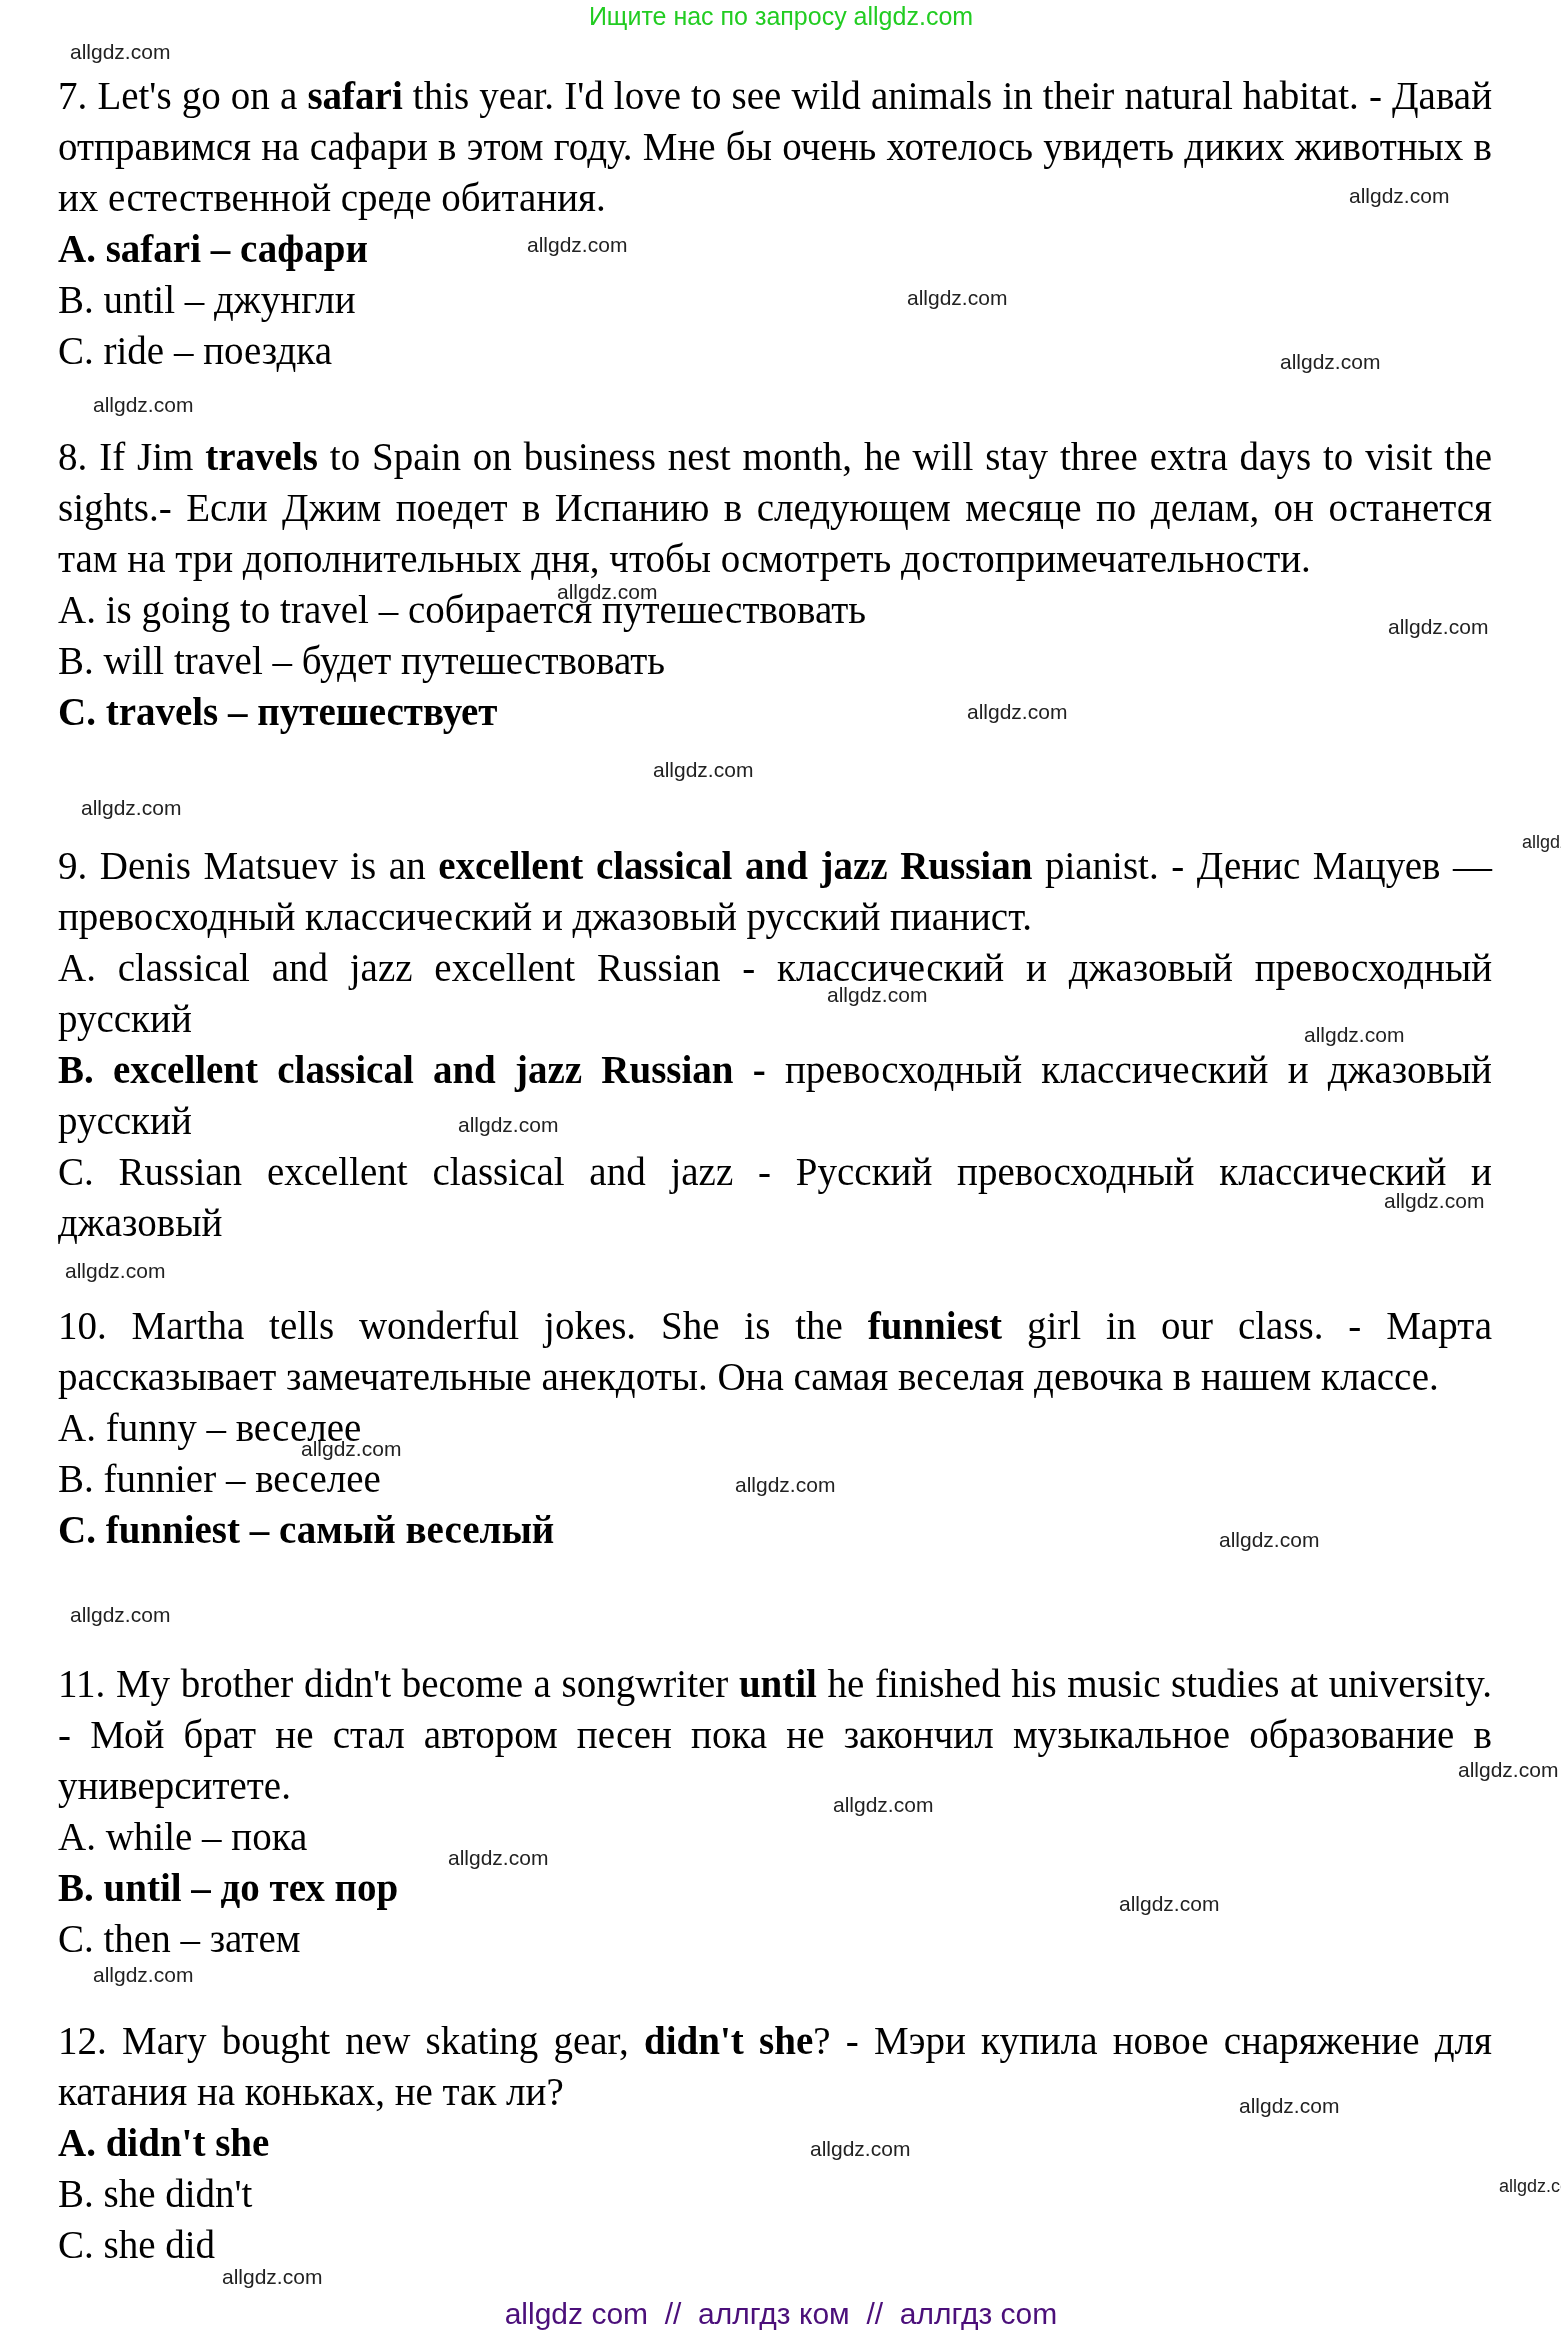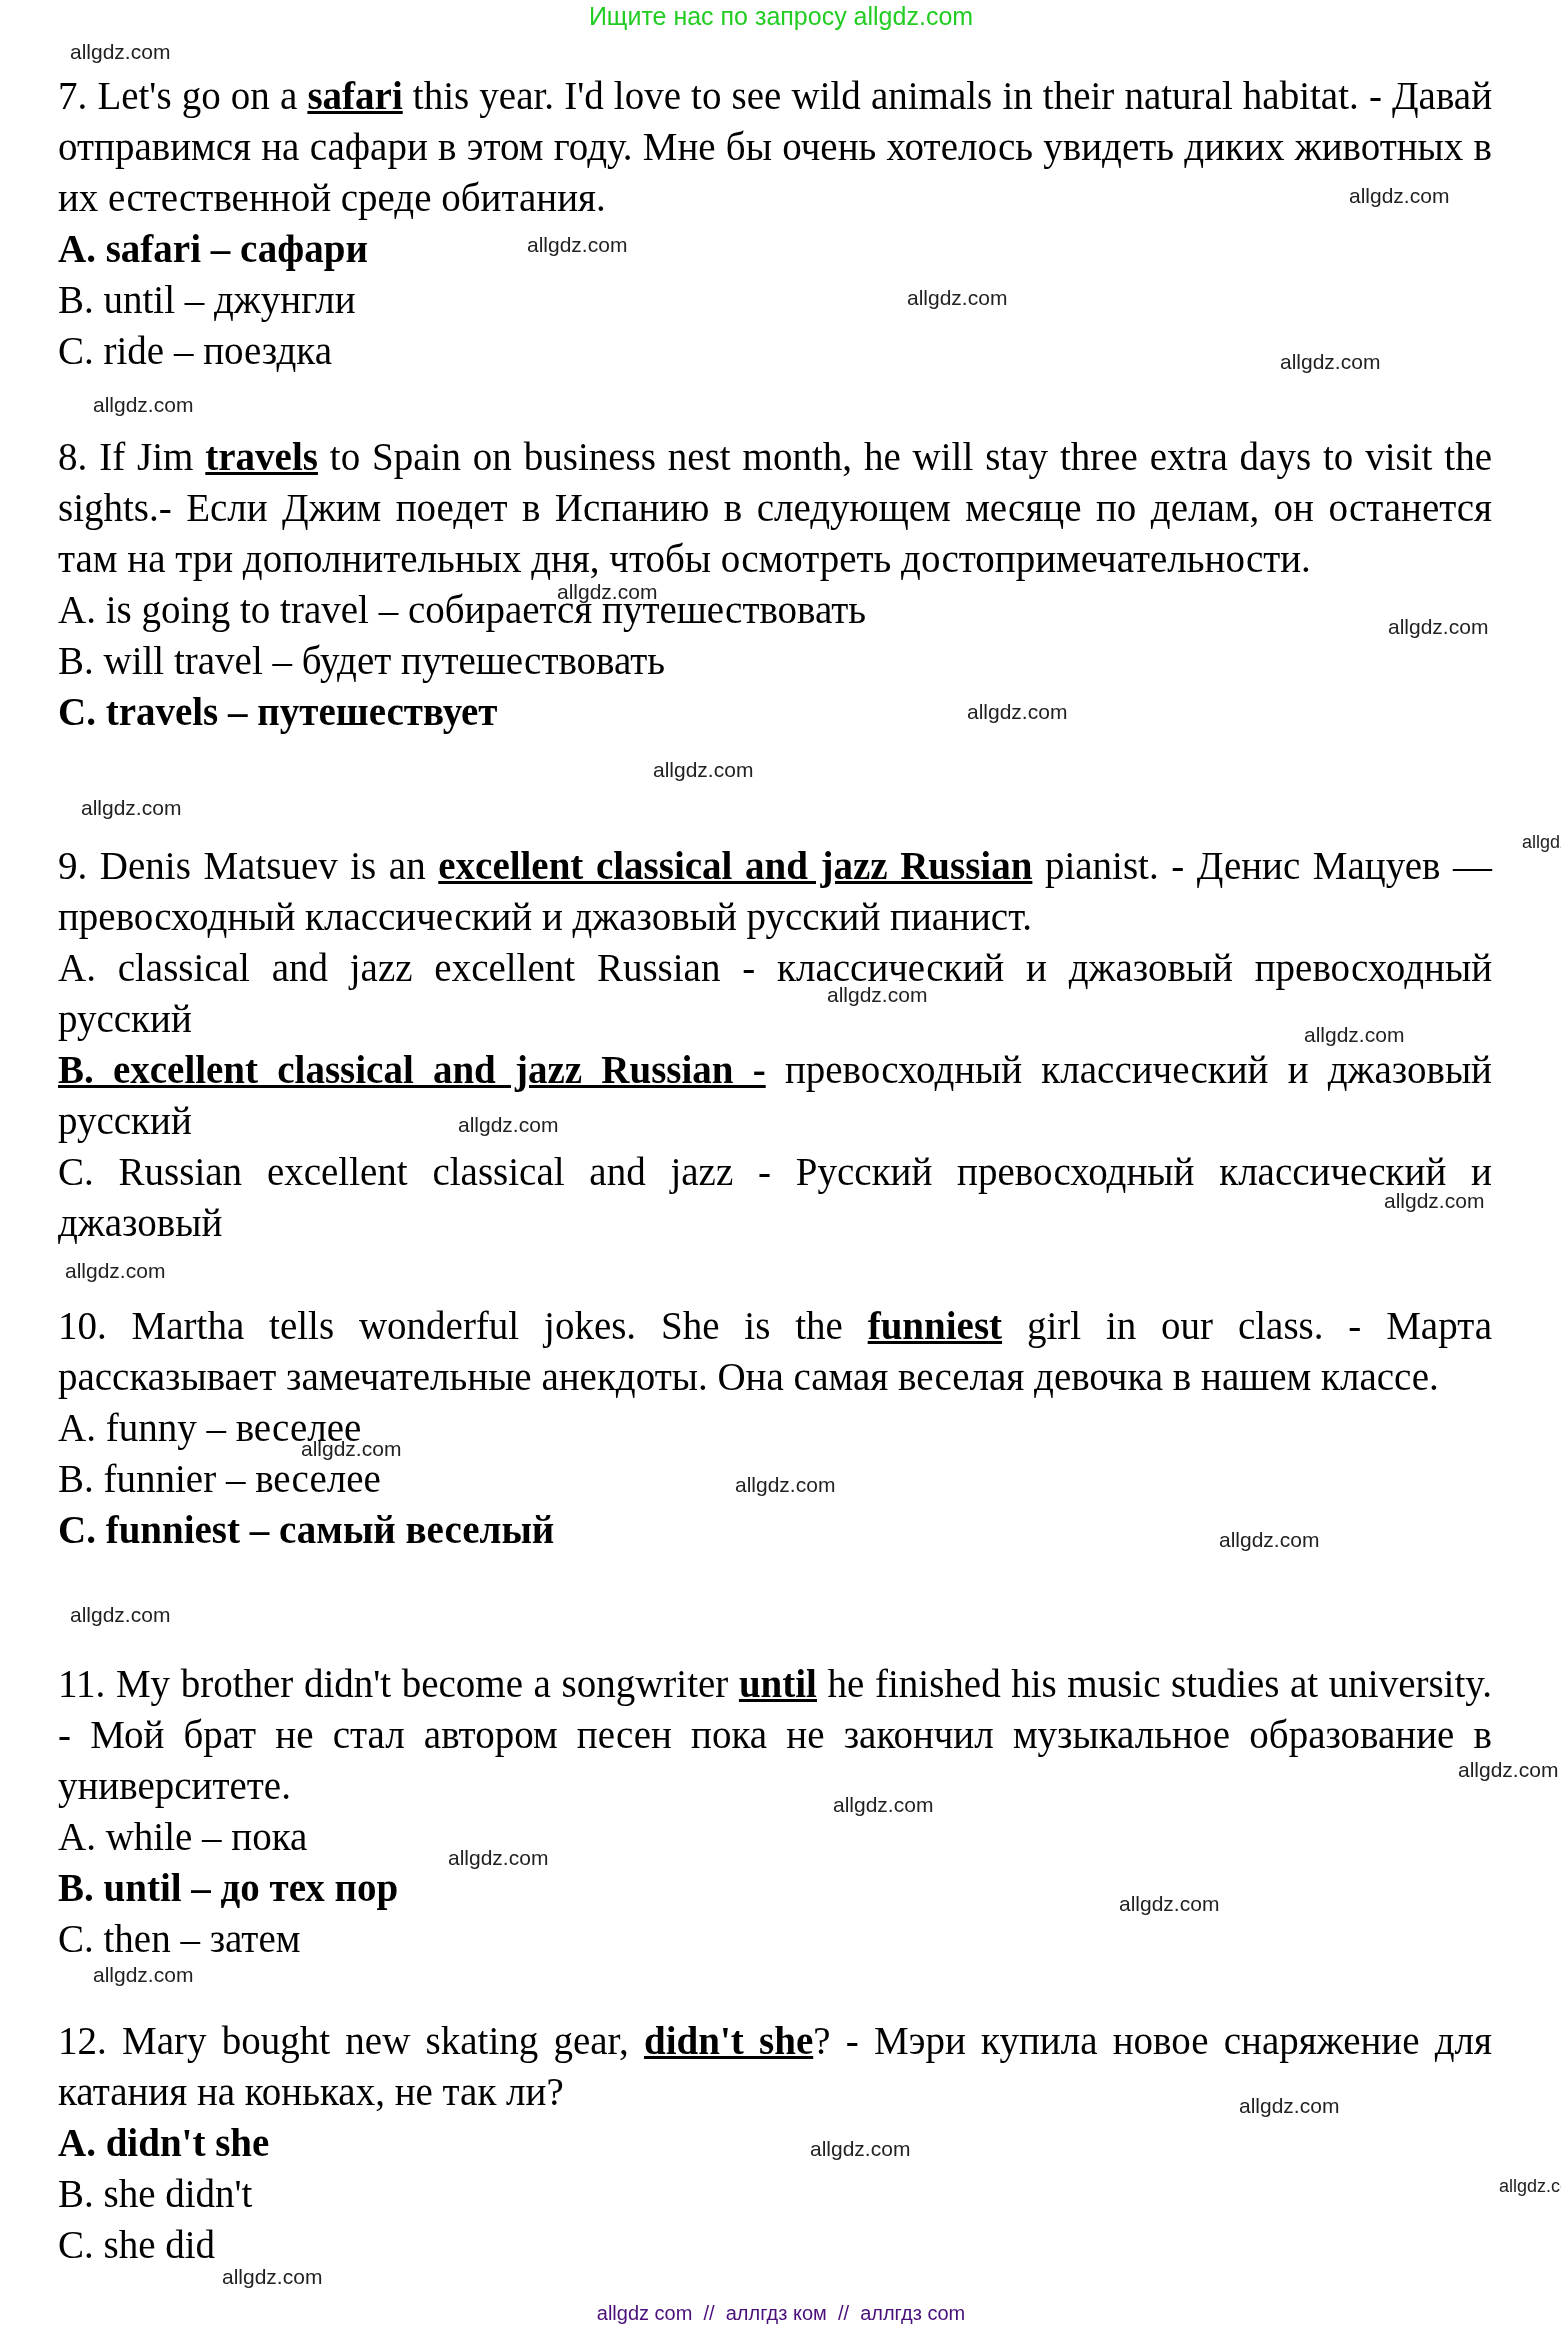--- a/index.html
+++ b/index.html
@@ -4,37 +4,37 @@
 <style>
   html, body { margin: 0; padding: 0; background: #ffffff; }
   body { width: 1562px; height: 2330px; position: relative; overflow: hidden; }
   .header {
     position: absolute; top: 0; left: 0; width: 1562px; text-align: center;
     font-family: "Liberation Sans", sans-serif; font-size: 25px; color: #22cc22;
     line-height: 33px;
   }
   .footer {
     position: absolute; top: 2297px; left: 0; width: 1562px; text-align: center;
-    font-family: "Liberation Sans", sans-serif; font-size: 20px; color: #4b0f7a;
+    font-family: "Liberation Sans", sans-serif; font-size: 30px; color: #4b0f7a;
     line-height: 33px; white-space: pre;
   }
   .wm {
     position: absolute; font-family: "Liberation Sans", sans-serif;
     font-size: 21px; color: #222; line-height: 23px; white-space: nowrap; margin-left: 32px;
   }
   .wm.small { font-size: 18px; }
   .doc {
     position: absolute; left: 58px; width: 1434px;
     font-family: "Liberation Serif", serif; font-size: 39px; color: #000;
     line-height: 51px;
   }
   .q { text-align: justify; margin: 0; }
   .opt { margin: 0; }
   .opt.correct { font-weight: bold; }
-  b { font-weight: bold; text-decoration: underline; }
+  b { font-weight: bold; }
 </style>
 </head>
 <body>
 
 <div class="header">Ищите нас по запросу allgdz.com</div>
 
 <div class="wm" style="left:38px;top:40px">allgdz.com</div>
 <div class="wm" style="left:1317px;top:184px">allgdz.com</div>
 <div class="wm" style="left:495px;top:233px">allgdz.com</div>
 <div class="wm" style="left:875px;top:286px">allgdz.com</div>

